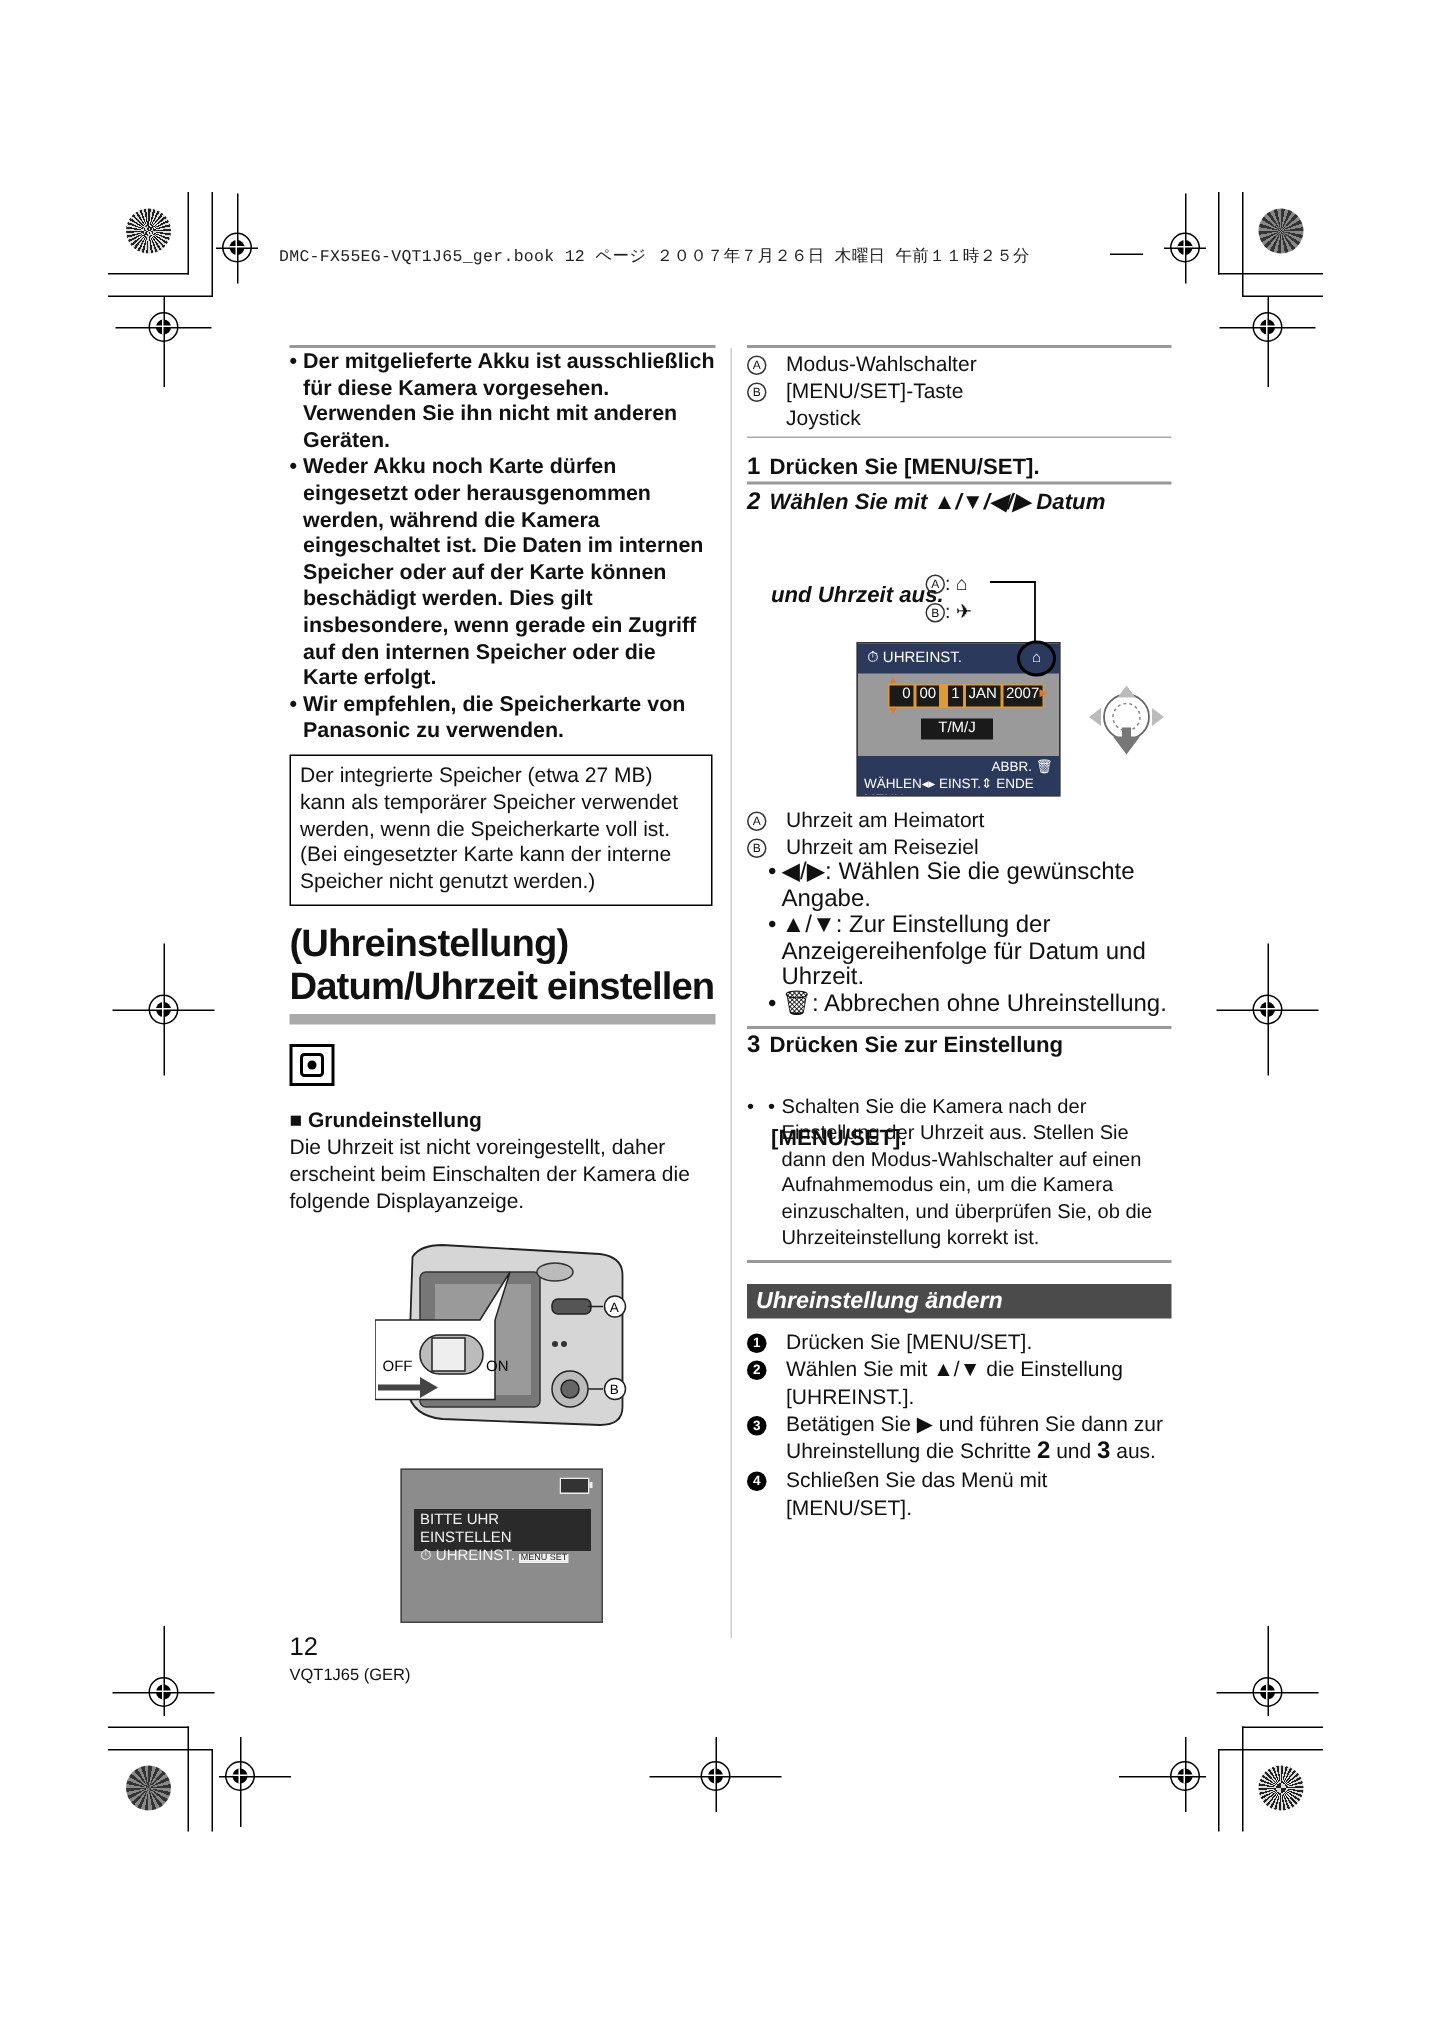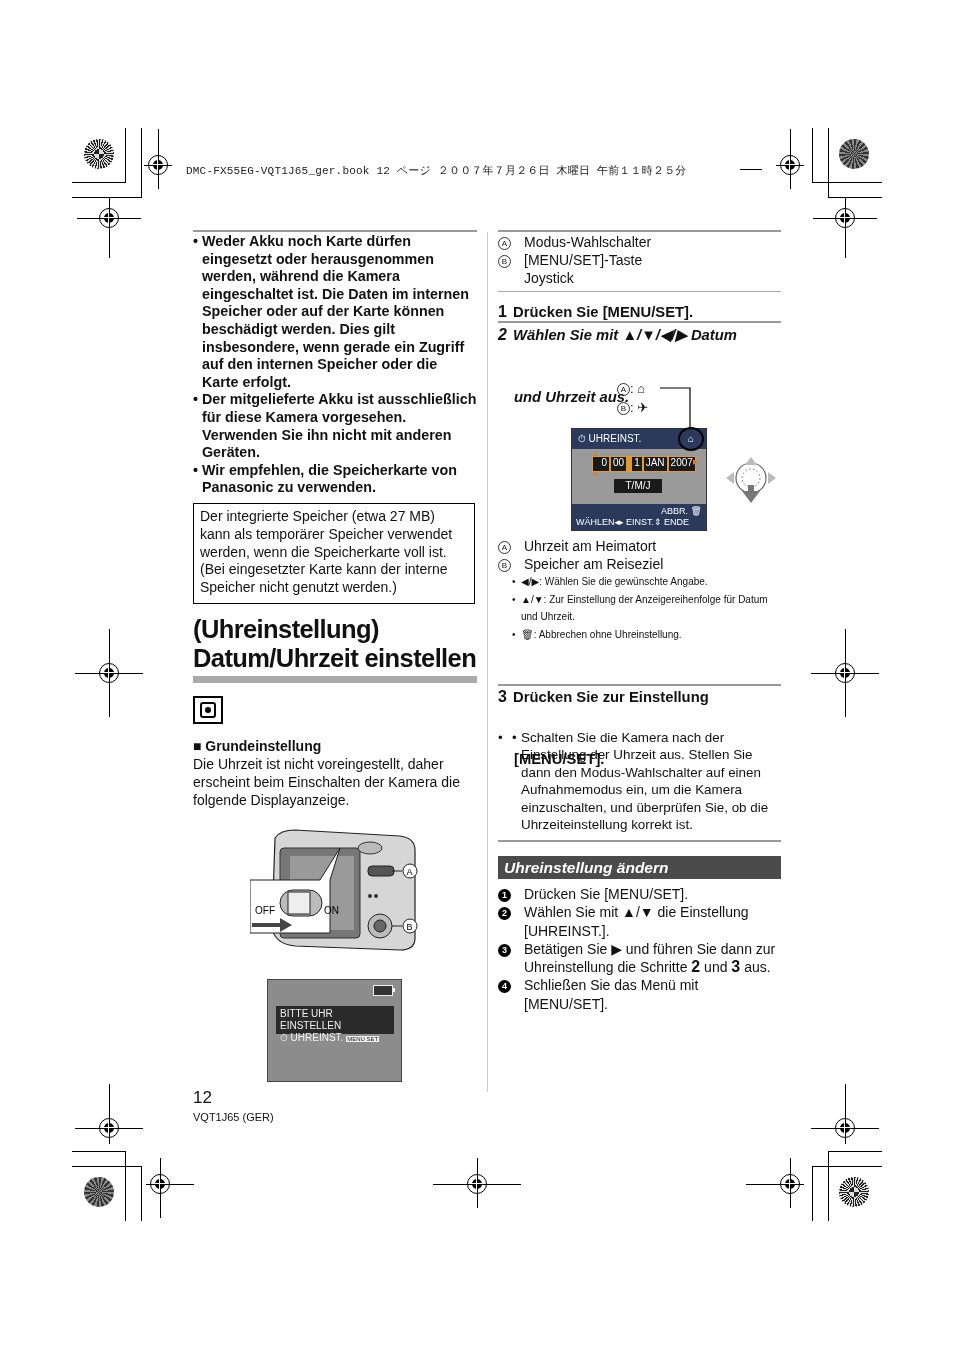--- a/index.html
+++ b/index.html
@@ -69,21 +69,21 @@
   .lcd2 .botbar { position:absolute; left:0; bottom:0; width:100%; height:26px; background:#2b3a5c; color:#fff; font-size:9px; line-height:11px; padding:2px 4px; box-sizing:border-box; text-align:right; }
   .lcd2 .dt { position:absolute; left:20px; top:27px; height:14px; background:#e09a30; padding:1px; display:flex; gap:2px; }
   .lcd2 .dt span { background:#1a1a1a; color:#fff; font-size:10px; line-height:12px; padding:0 2px; }
   .lcd2 .fmt { position:absolute; left:42px; top:50px; width:48px; height:14px; background:#1a1a1a; color:#fff; font-size:10px; line-height:14px; text-align:center; }
   .home-circle { position:absolute; left:678px; top:427px; width:26px; height:24px; border:2px solid #000; border-radius:50%; background:#2b3a5c; box-sizing:border-box; color:#fff; font-size:10px; text-align:center; line-height:20px; }
 
   .callout-lines { position:absolute; left:660px; top:384px; width:35px; height:44px; }
 
   .joystick { position:absolute; left:724px; top:455px; width:54px; height:50px; }
 
-  .sub-bullets { font-size:10px; line-height:17.6px; }
+  .sub-bullets { font-size:16px; line-height:17.6px; }
   .sub-bullets .bullet { padding-left:23px; }
   .sub-bullets .bullet::before { left:14px; }
 
   .step3-body { font-size:13.4px; line-height:17.4px; }
 
   .section-band { position:absolute; left:498px; top:856px; width:283px; height:23px; background:#4b4b4b; color:#fff; font-style:italic; font-weight:bold; font-size:15.5px; line-height:23px; padding-left:6px; box-sizing:border-box; }
 
   .num-list { position:absolute; left:498px; top:885px; width:284px; font-size:14px; line-height:18.3px; }
   .num-item { display:flex; }
   .num-item .n { flex:none; width:26px; }
@@ -190,22 +190,22 @@
     <div class="v" style="top:-26px;height:50px;left:0"></div>
     <div class="ring"></div>
     <div class="dot"></div>
   </div>
 
 <div class="col-rule" style="left:193px;top:230px;width:284px;"></div>
 <div class="col-rule" style="left:498px;top:230px;width:283px;"></div>
 <div class="divider-v"></div>
 
 <div class="left-col bullets-bold">
+  <div class="bullet">Der mitgelieferte Akku ist ausschließlich für diese Kamera vorgesehen. Verwenden Sie ihn nicht mit anderen Geräten.</div>
   <div class="bullet">Weder Akku noch Karte dürfen eingesetzt oder herausgenommen werden, während die Kamera eingeschaltet ist. Die Daten im internen Speicher oder auf der Karte können beschädigt werden. Dies gilt insbesondere, wenn gerade ein Zugriff auf den internen Speicher oder die Karte erfolgt.</div>
-  <div class="bullet">Der mitgelieferte Akku ist ausschließlich für diese Kamera vorgesehen. Verwenden Sie ihn nicht mit anderen Geräten.</div>
   <div class="bullet">Wir empfehlen, die Speicherkarte von Panasonic zu verwenden.</div>
 </div>
 
 <div class="info-box">Der integrierte Speicher (etwa 27 MB) kann als temporärer Speicher verwendet werden, wenn die Speicherkarte voll ist. (Bei eingesetzter Karte kann der interne Speicher nicht genutzt werden.)</div>
 
 <div class="main-title">
   <div>(Uhreinstellung)</div>
   <div>Datum/Uhrzeit einstellen</div>
 </div>
 <div class="title-rule"></div>
@@ -314,21 +314,21 @@
   <path d="M27 48 L18 36 L24 36 L24 30 L30 30 L30 36 L36 36 Z" fill="#777"></path>
 </svg>
 
 <div class="right-col" style="top:537px;">
   <div class="legend-row">
       <span class="lbl"><span class="circ">A</span></span>
       <span>Uhrzeit am Heimatort</span>
     </div>
   <div class="legend-row">
       <span class="lbl"><span class="circ">B</span></span>
-      <span>Speicher am Reiseziel</span>
+      <span>Uhrzeit am Reiseziel</span>
     </div>
   <div class="sub-bullets">
     <div class="bullet">◀/▶:  Wählen Sie die gewünschte Angabe.</div>
     <div class="bullet">▲/▼:  Zur Einstellung der Anzeigereihenfolge für Datum und Uhrzeit.</div>
     <div class="bullet">🗑: Abbrechen ohne Uhreinstellung.</div>
   </div>
 </div>
 
 <div class="rule-thick" style="left:498px;top:684px;width:283px;"></div>
 <div class="step" style="top:687px;">

